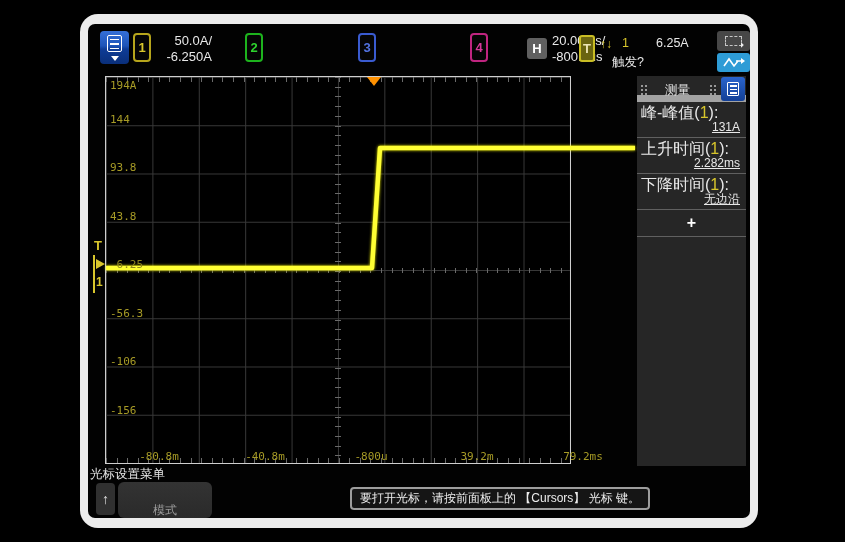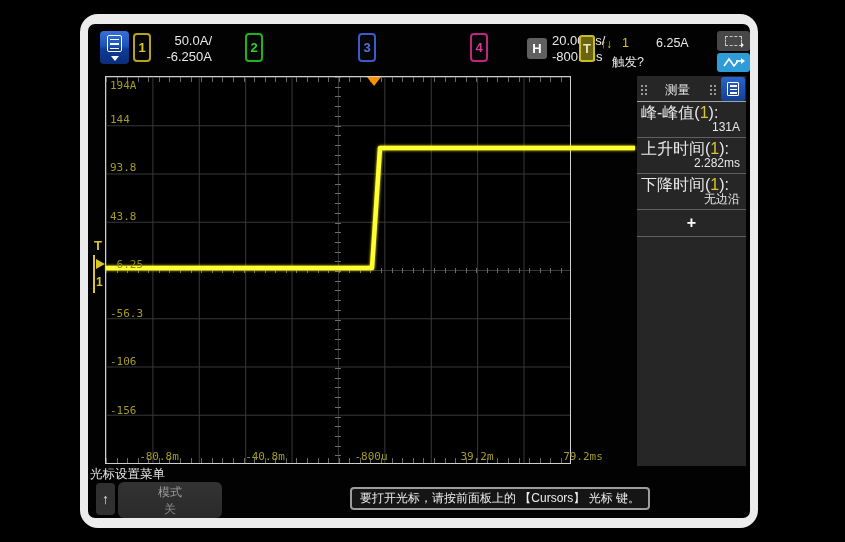--- a/index.html
+++ b/index.html
@@ -72,47 +72,47 @@
   #tlevel { left:6px; top:214px; color:#d8c62c; font-weight:bold; font-size:13px; }
   #gndmark { left:2px; top:229px; width:18px; height:42px; }
   #gndmark .bar { position:absolute; left:3px; top:2px; width:2px; height:38px; background:#d8c62c; }
   #gndmark .arr { position:absolute; left:6px; top:6px; width:0; height:0;
                   border-top:5px solid transparent; border-bottom:5px solid transparent;
                   border-left:9px solid #d8c62c; }
   #gndmark .n { position:absolute; left:6px; top:22px; color:#d8c62c; font-weight:bold; font-size:12px; }
 
   
   #panel { left:549px; top:52px; width:109px; height:390px; background:#262626; }
-  #panel-header { position:relative; height:26px; border-bottom:1px solid #a3a3a3; }
+  #panel-header { position:relative; height:26px; border-bottom:7px solid #a3a3a3; }
   .grip { position:absolute; top:8px; width:7px; height:11px;
           background-image:radial-gradient(#989898 1px, transparent 1.3px);
           background-size:4px 4px; }
   #panel-title { position:absolute; left:0; right:28px; top:6px; text-align:center;
                  color:#e8e8e8; font-size:12.5px; }
   #panel-menu-btn { position:absolute; right:1px; top:1px; width:24px; height:24px;
                     background:linear-gradient(#2a64cc, #123f96); border-radius:3px;
                     display:flex; align-items:center; justify-content:center; }
   .doc-glyph { width:12px; height:14px; border:1.5px solid #fff; border-radius:1px;
                background:repeating-linear-gradient(to bottom, transparent 0 2px, #fff 2px 3.5px);
                background-clip:content-box; padding:1.5px; }
   .meas-row { padding:3px 4px 2px 4px; border-bottom:1px solid #606060; }
   .meas-label { color:#e8e8e8; font-size:16px; line-height:15px; }
-  .meas-value { color:#e8e8e8; font-size:12px; line-height:15px; text-align:right; padding-right:2px; }
+  .meas-value { color:#e8e8e8; font-size:12px; line-height:15px; text-align:right; padding-right:2px;text-decoration:underline; }
   .plus-row { height:27px; border-bottom:1px solid #606060; display:flex;
               align-items:center; justify-content:center; color:#fff;
               font-weight:bold; font-size:16px; }
 
   
   #cursor-menu-label { left:2px; top:442px; color:#e8e8e8; font-size:12.5px; }
   #up-btn { left:8px; top:459px; width:19px; height:32px; background:#303030;
             border-radius:4px; color:#e0e0e0; font-weight:bold; font-size:14px;
             display:flex; align-items:center; justify-content:center; }
-  #softkey-mode { left:30px; top:458px; width:104px; height:36px;
+  #softkey-mode { left:30px; top:458px; width:94px; height:36px;
                   background:linear-gradient(#333 0%, #2a2a2a 100%); border-radius:6px;
-                  text-align:center; font-size:12px; line-height:17px; padding-top:2px; }
+                  text-align:center; font-size:12px; line-height:17px; padding-top:20px; }
   #softkey-mode .l1 { color:#9a9a9a; }
   #softkey-mode .l2 { color:#888; }
   #msg-box { left:262px; top:463px; height:23px; border:2px solid #9d9d9d;
              border-radius:4px; background:#151515; color:#ececec; font-size:12px;
              line-height:18px; padding:0 8px; white-space:nowrap; }
 </style>
 </head>
 <body>
 
 <div id="device">

